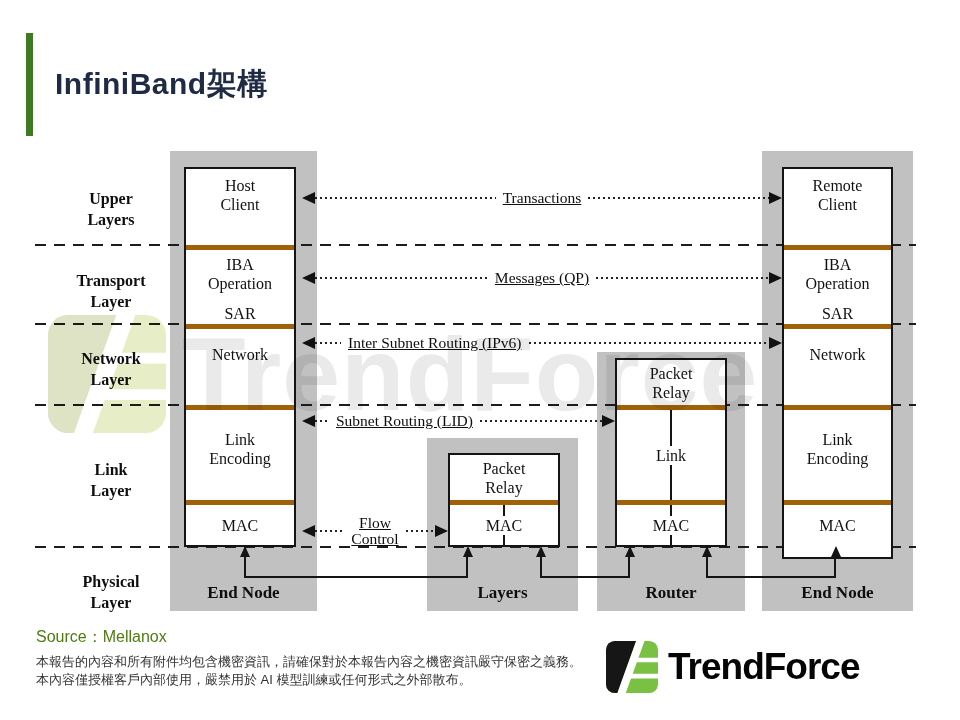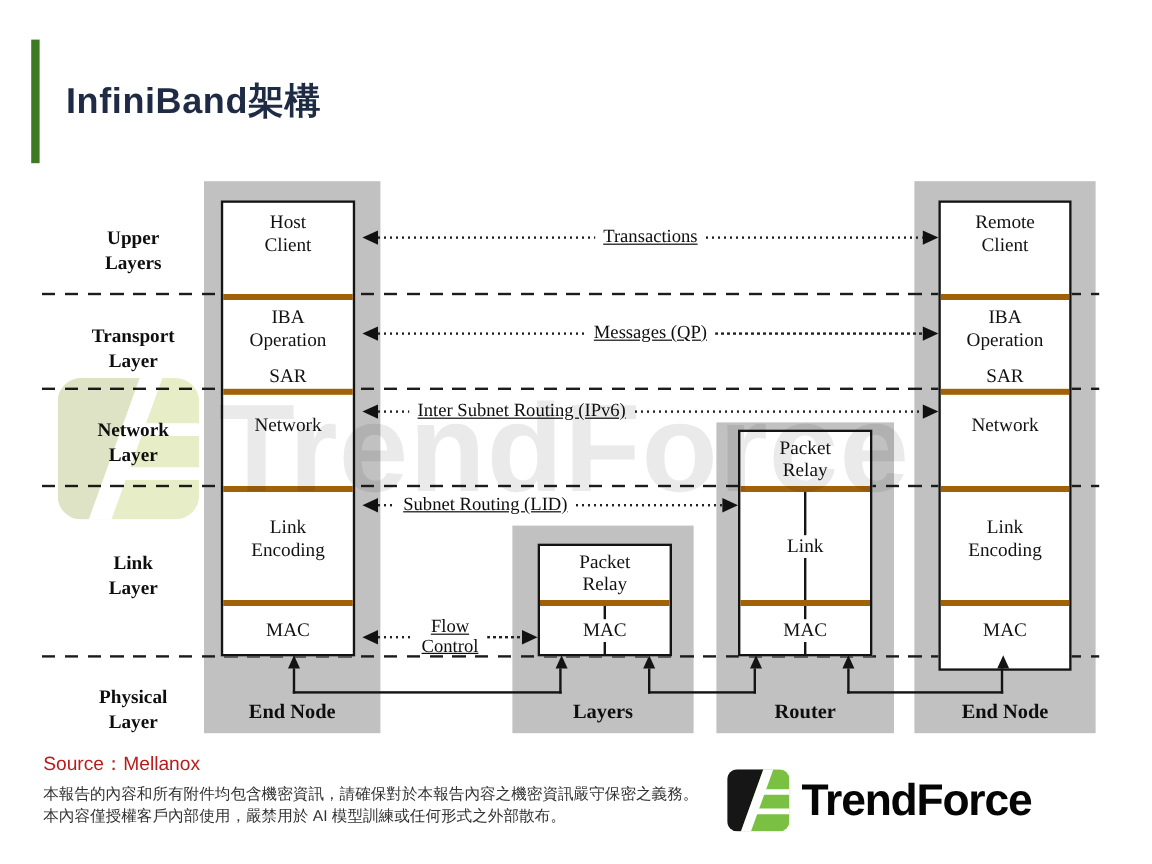--- a/index.html
+++ b/index.html
@@ -45,21 +45,21 @@
   .up-ah { position:absolute; z-index:3; width:0; height:0;
            border-left:5px solid transparent; border-right:5px solid transparent;
            border-bottom:11px solid #141414; }
 
   
   .watermark { position:absolute; left:48px; top:314px; height:120px; display:flex; align-items:center;
                gap:16px; z-index:6; pointer-events:none; mix-blend-mode:multiply; }
   .wm-text { font-size:104px; font-weight:700; letter-spacing:1px; color:#eaeaea; white-space:nowrap; }
 
   
-  .source { position:absolute; left:36px; top:627px; font-size:16px; color:#b91c1c; z-index:3; }
+  .source { position:absolute; left:36px; top:627px; font-size:16px; color:#4d7c0f; z-index:3; }
   .disc { position:absolute; left:36px; font-size:13px; color:#333; z-index:3; }
   .d1 { top:653px; } .d2 { top:671px; }
   .footer-logo { position:absolute; left:606px; top:641px; display:flex; align-items:center; gap:10px; z-index:3; }
   .fl-text { font-size:37px; font-weight:800; color:#050505; letter-spacing:-1px; }
 </style>
 </head>
 <body>
 
 <div class="slide">
 

